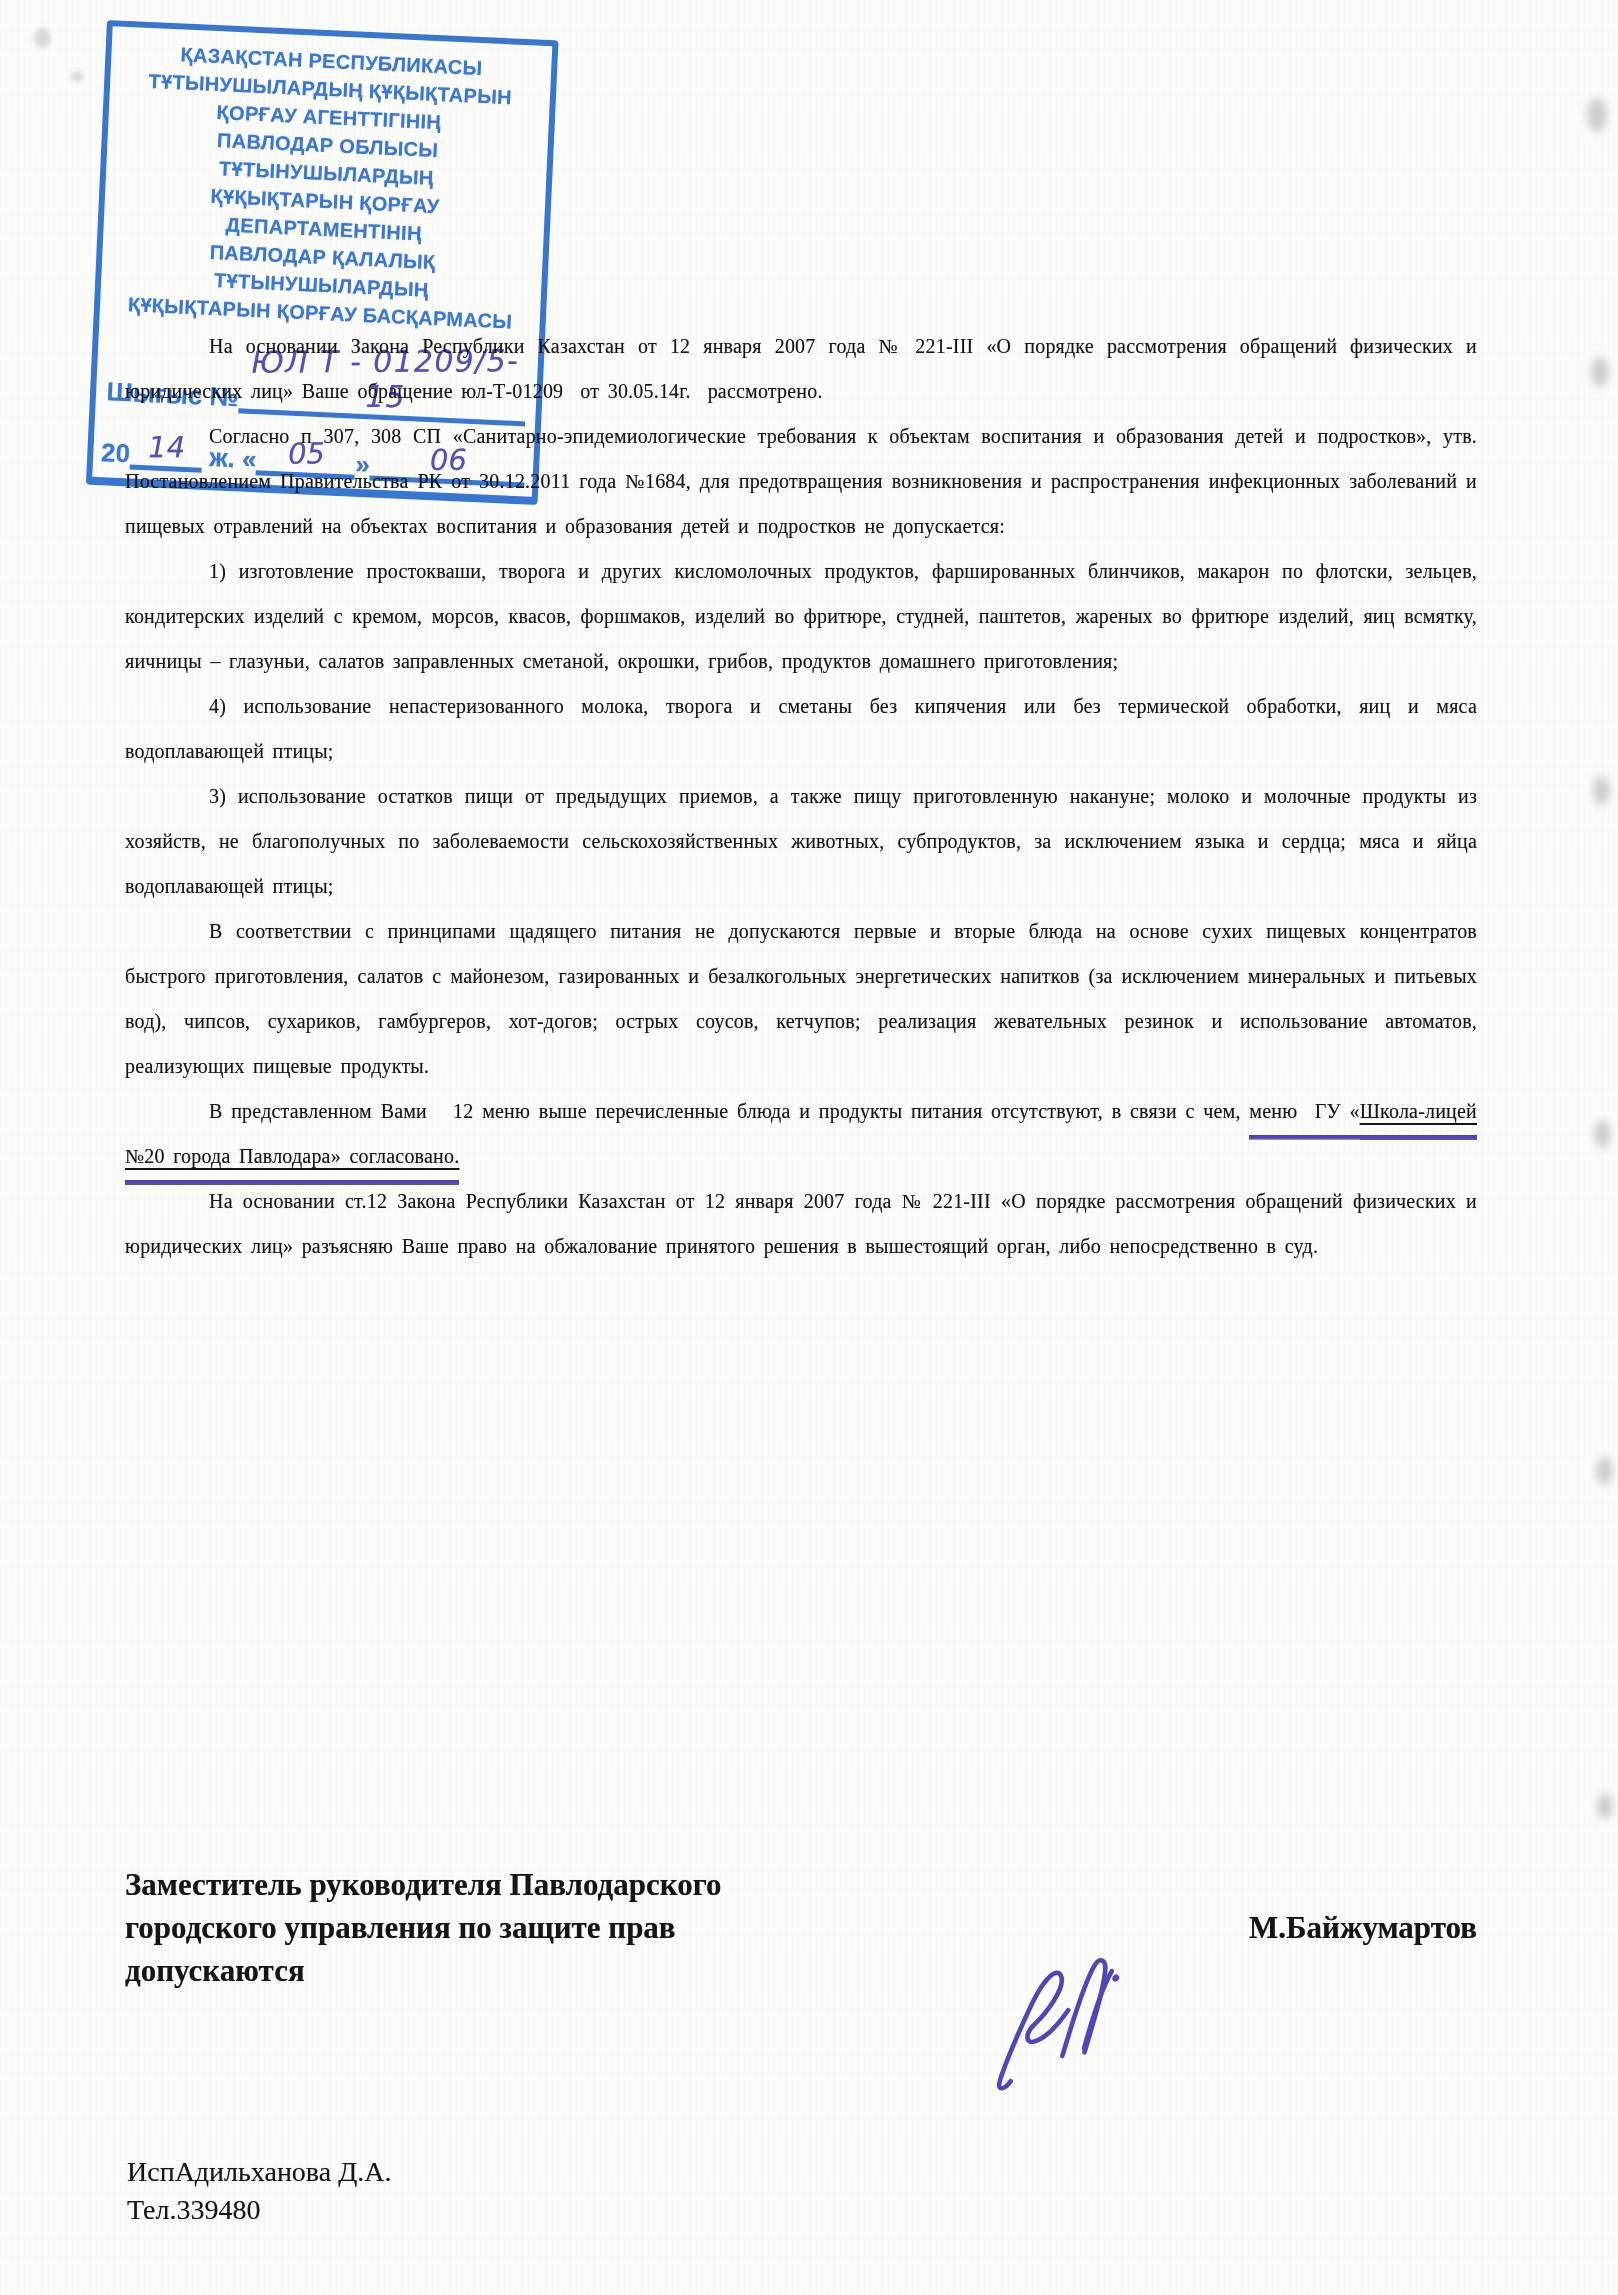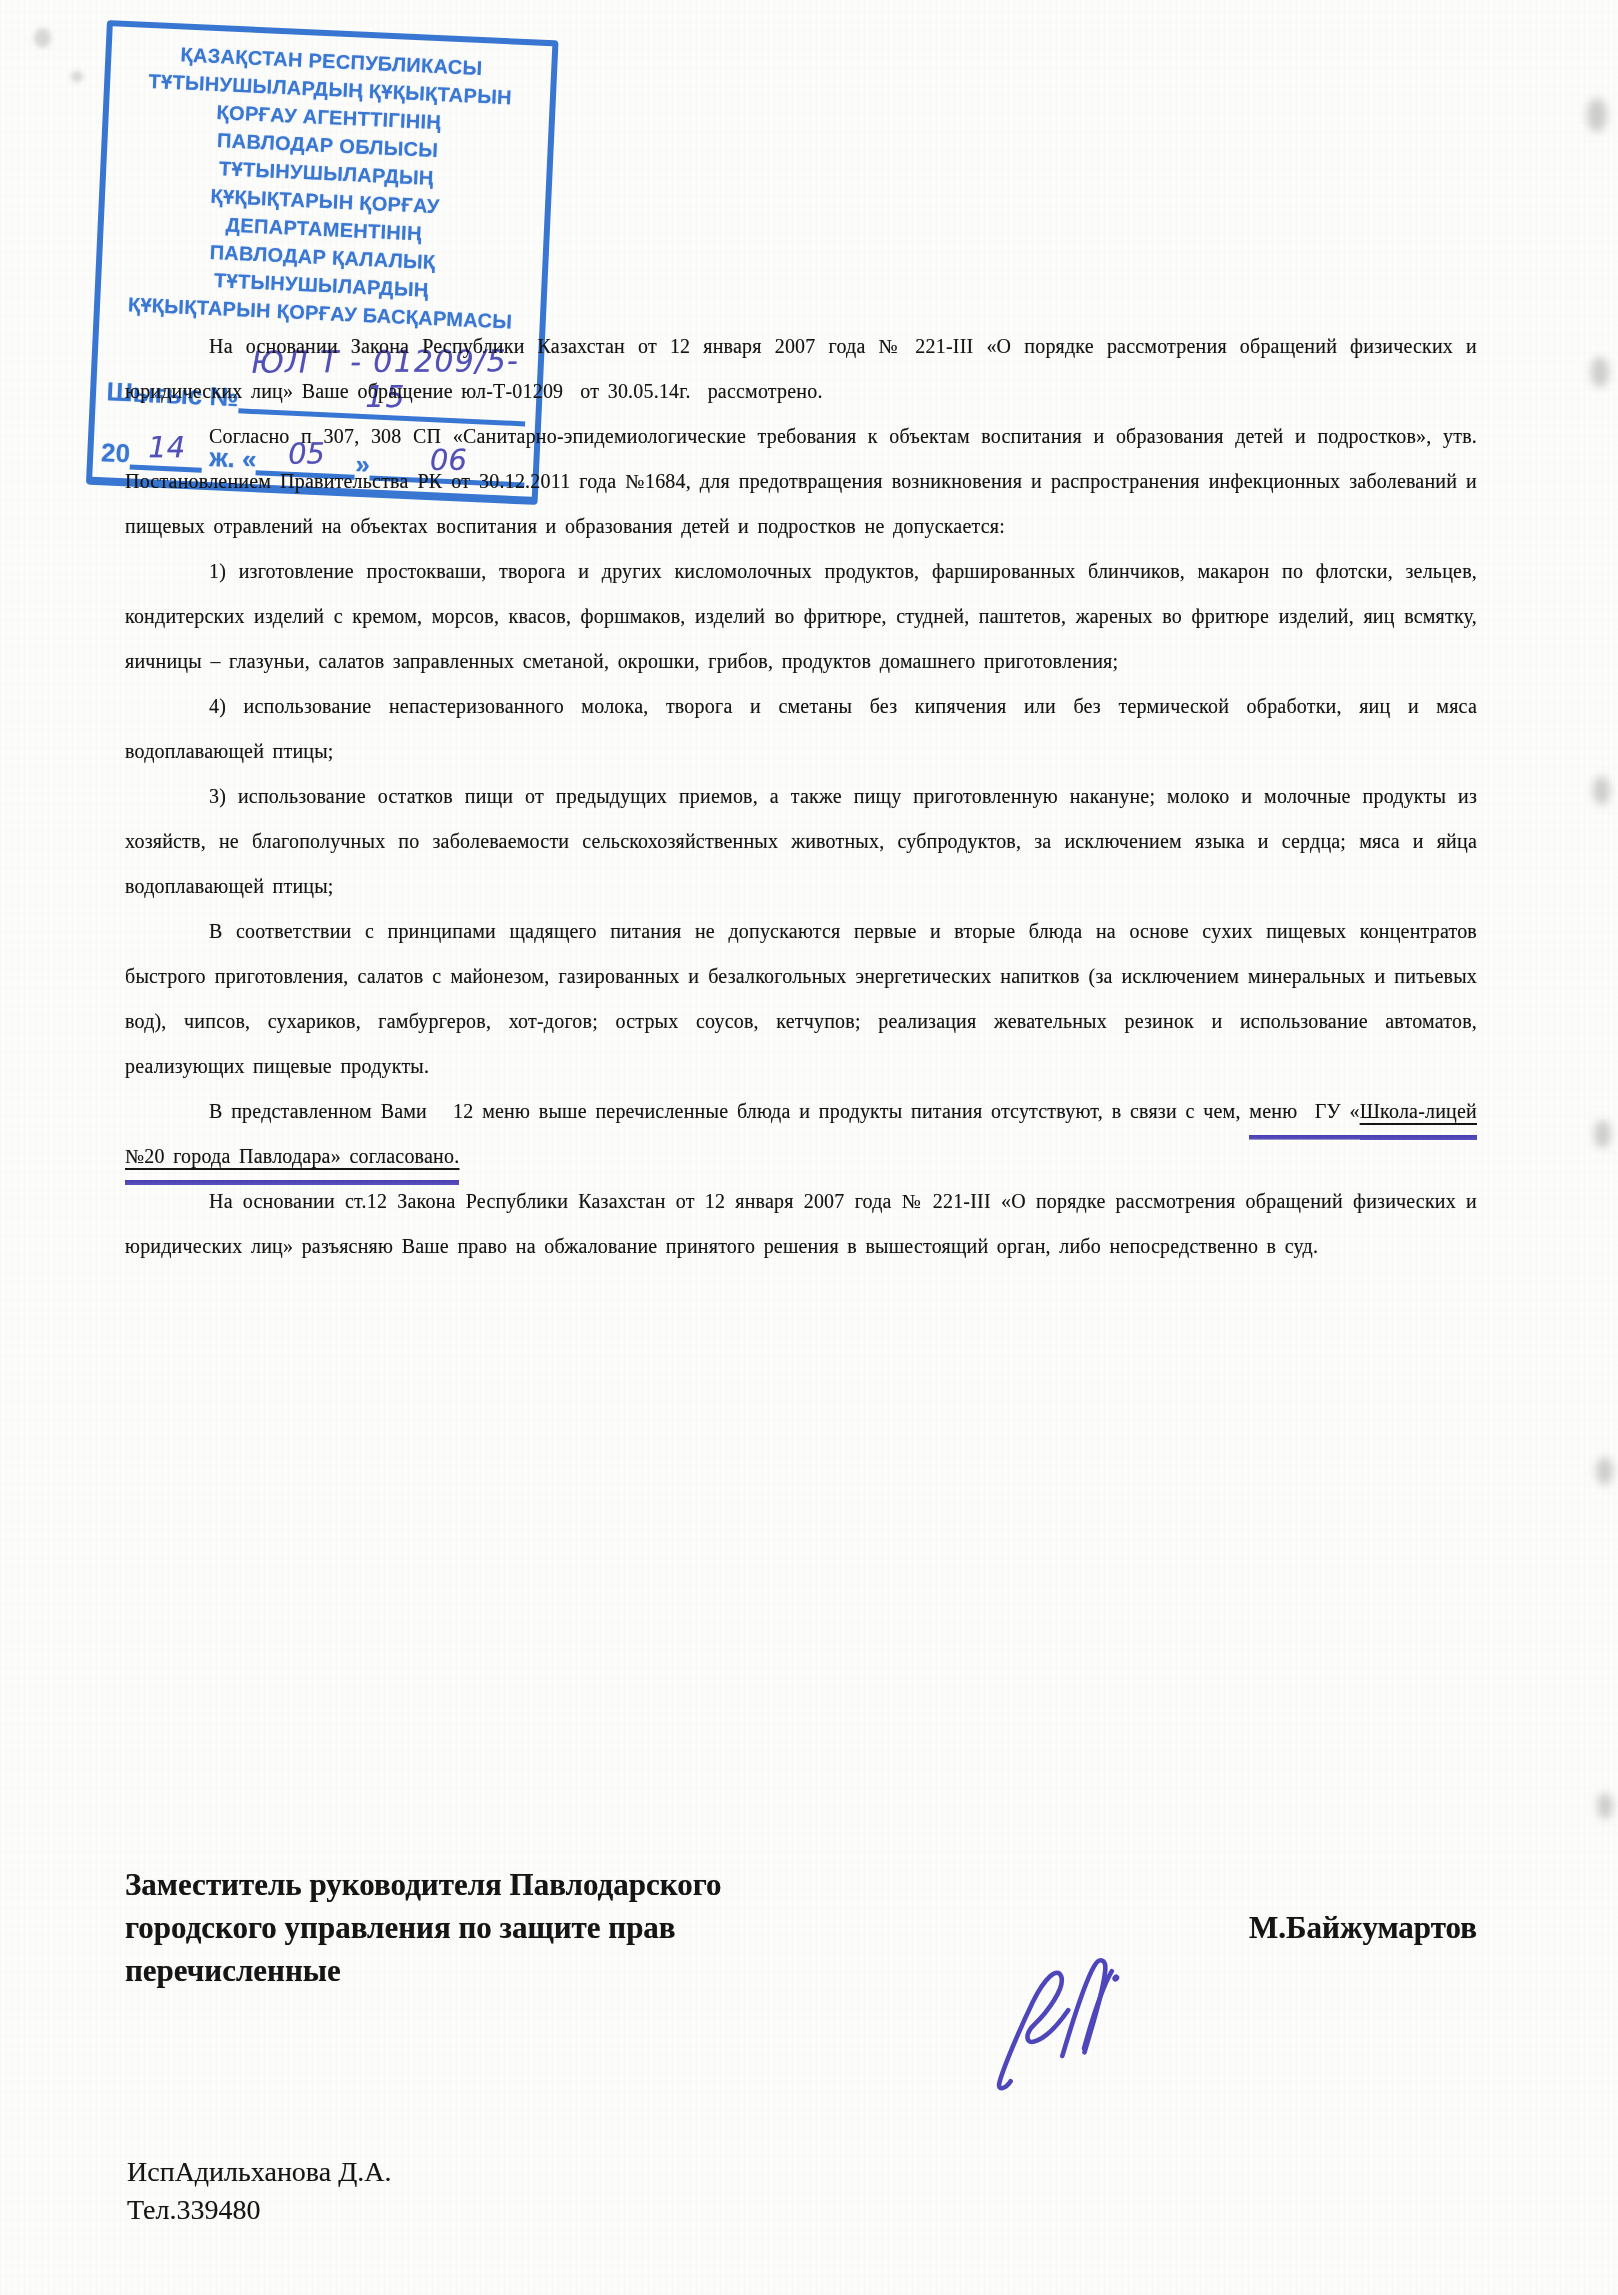--- a/index.html
+++ b/index.html
@@ -139,21 +139,21 @@
       <p class="para"><span>3) использование остатков пищи от предыдущих приемов, а также пищу приготовленную накануне; молоко и молочные продукты из хозяйств, не благополучных по заболеваемости сельскохозяйственных животных, субпродуктов, за исключением языка и сердца; мяса и яйца водоплавающей птицы;</span></p>
       <p class="para"><span>В соответствии с принципами щадящего питания не допускаются первые и вторые блюда на основе сухих пищевых концентратов быстрого приготовления, салатов с майонезом, газированных и безалкогольных энергетических напитков (за исключением минеральных и питьевых вод), чипсов, сухариков, гамбургеров, хот-догов; острых соусов, кетчупов; реализация жевательных резинок и использование автоматов, реализующих пищевые продукты.</span></p>
       <p class="para"><span>В представленном Вами &nbsp;&nbsp;12 меню выше перечисленные блюда и продукты питания отсутствуют, в связи с чем, </span><span class="pen-line">меню&nbsp; ГУ «</span><span class="pen-line typed-underline">Школа-лицей №20 города Павлодара» согласовано.</span></p>
       <p class="para"><span>На основании ст.12 Закона Республики Казахстан от 12 января 2007 года № 221-III «О порядке рассмотрения обращений физических и юридических лиц» разъясняю Ваше право на обжалование принятого решения в вышестоящий орган, либо непосредственно в суд.</span></p>
     </div>
 
   <div class="sign-row">
     <div class="sign-title">
         <div>Заместитель руководителя Павлодарского</div>
         <div>городского управления по защите прав</div>
-        <div>перечисленные</div>
+        <div>допускаются</div>
       </div>
     <div class="sign-name">М.Байжумартов</div>
   </div>
 
   <svg class="autograph" viewBox="0 0 215 235">
     <g transform="rotate(-6 107 117)">
       <path d="M30,196 C22,206 8,210 13,196 C20,177 50,122 76,80 C98,45 119,30 123,46 C127,64 96,98 75,114 C59,126 57,145 76,139 C95,133 116,112 128,98"></path>
       <path d="M112,166 C136,108 158,58 174,36 C184,22 194,27 190,45 C182,82 158,134 146,164"></path>
       <path d="M146,158 C164,112 184,68 200,46"></path>
       <path d="M204,56 C206,54 208,56 206,58 C204,60 202,58 204,56"></path>

